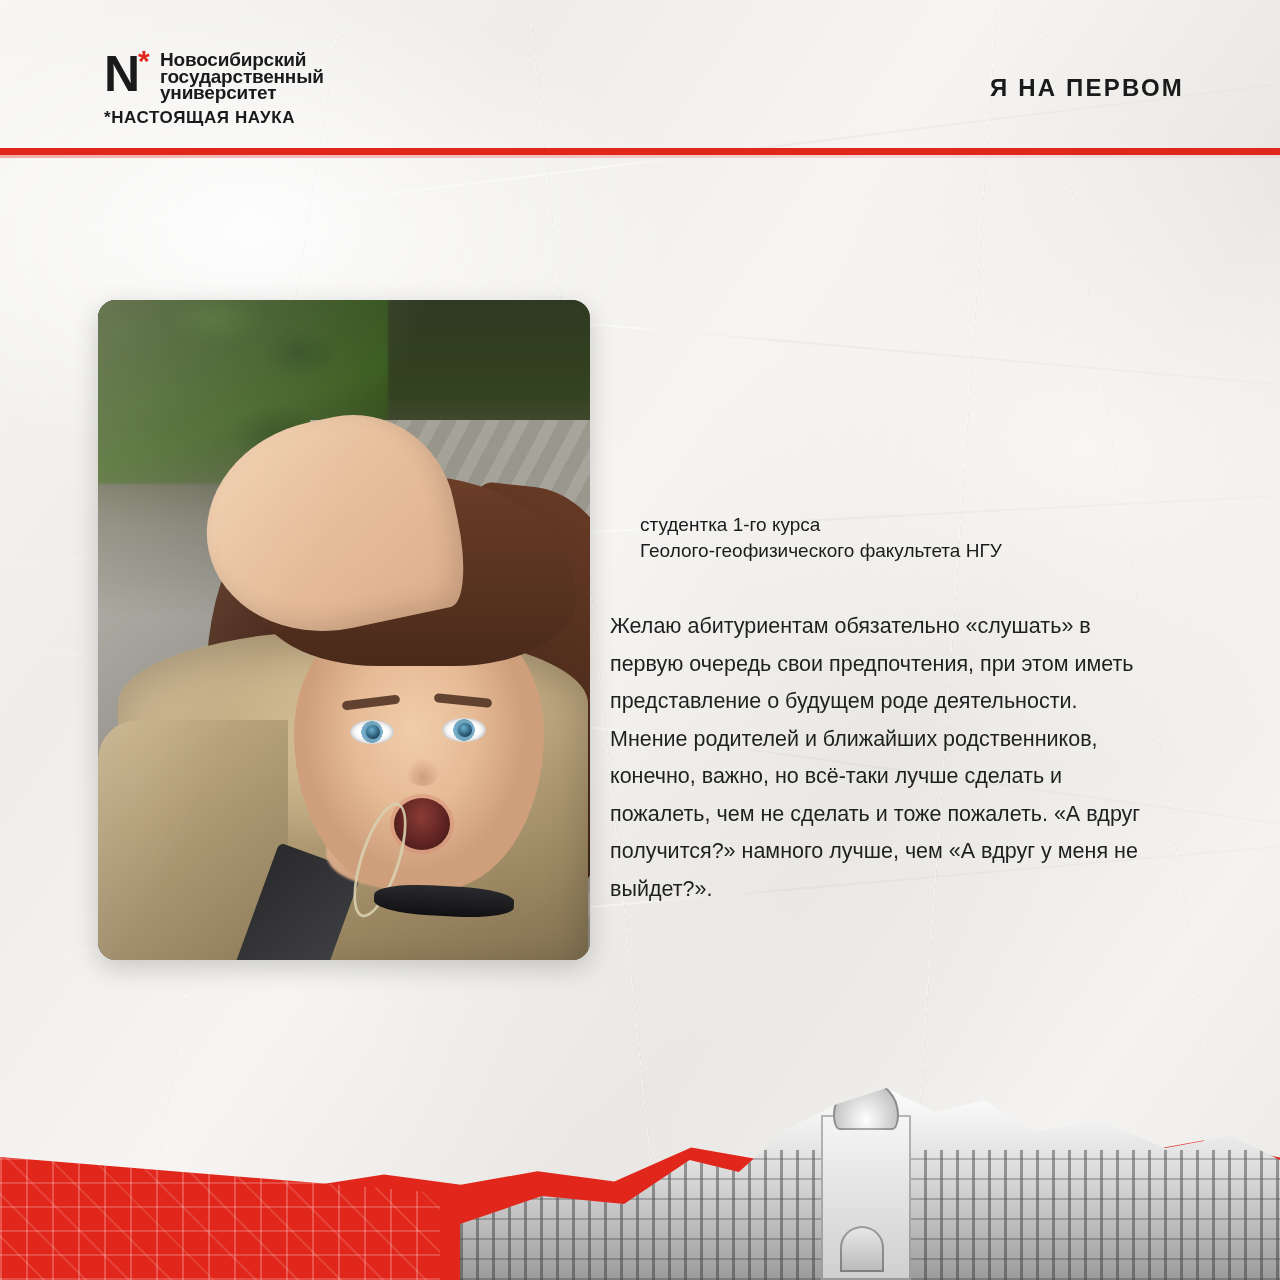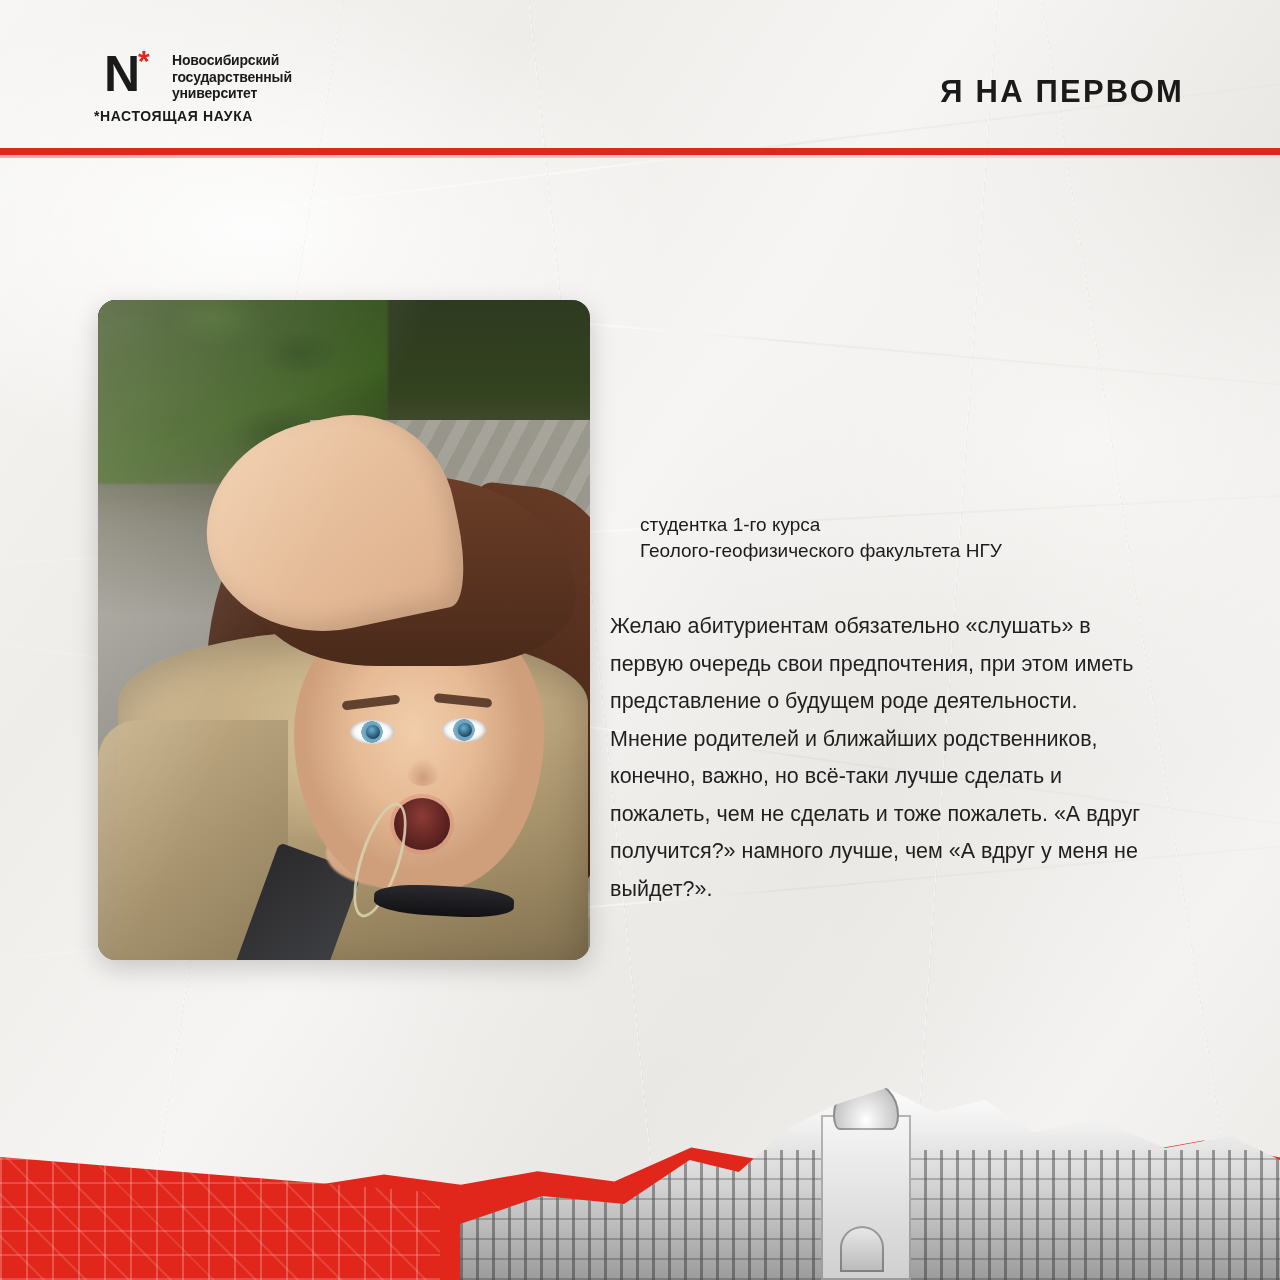--- a/index.html
+++ b/index.html
@@ -45,31 +45,31 @@
     width: 52px; height: 56px;
     color: #1a1a1a;
     font-size: 50px; font-weight: bold; line-height: 52px;
     font-family: "Liberation Sans", sans-serif;
   }
   .logo-mark .star {
     position: absolute; left: 34px; top: -2px;
     color: #e1261c; font-size: 30px; line-height: 30px;
   }
   .logo-words {
-    margin-left: 16px; padding-top: 4px;
-    font-size: 14px; line-height: 16.5px; font-weight: bold; color: #1a1a1a;
+    margin-left: 4px; padding-top: 4px;
+    font-size: 19px; line-height: 16.5px; font-weight: bold; color: #1a1a1a;
     letter-spacing: -0.2px;
   }
   .logo-tag {
-    position: absolute; left: 94px; top: 108px;
-    font-size: 14px; font-weight: bold; letter-spacing: 0.6px; color: #1a1a1a;
+    position: absolute; left: 104px; top: 108px;
+    font-size: 17px; font-weight: bold; letter-spacing: 0.6px; color: #1a1a1a;
   }
   .header-title {
     position: absolute; right: 96px; top: 74px;
-    font-size: 31px; font-weight: bold; letter-spacing: 2.2px; color: #1a1a1a;
+    font-size: 24px; font-weight: bold; letter-spacing: 2.2px; color: #1a1a1a;
   }
   .header-rule {
     position: absolute; left: 0; top: 148px; width: 1280px; height: 7px;
     background: #e1261c;
   }
   .header-rule::after{
     content:""; position:absolute; left:0; top:7px; width:1280px; height:3px;
     background: linear-gradient(to right, rgba(225,38,28,.35), rgba(225,38,28,.05));
   }
 

